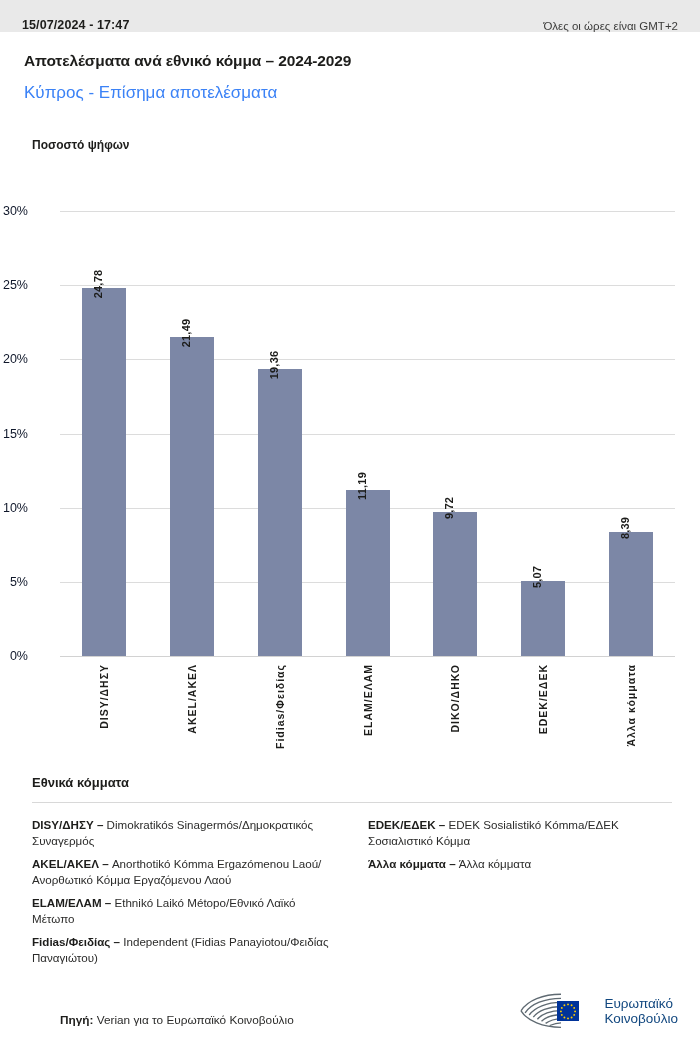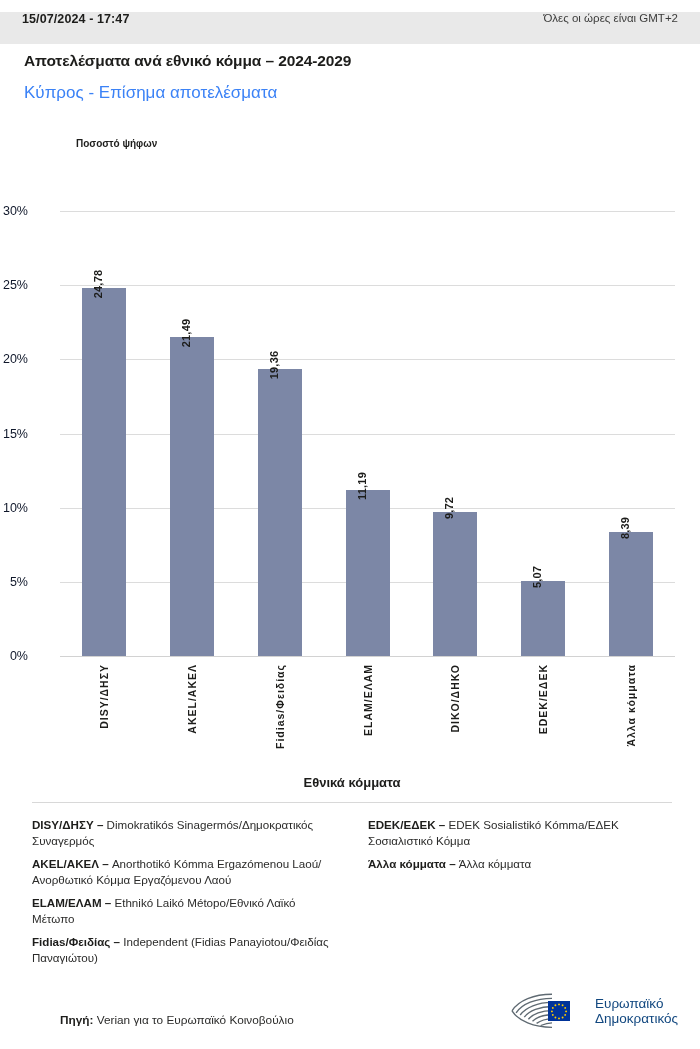--- a/index.html
+++ b/index.html
@@ -17,26 +17,26 @@
   .page {
     position: relative;
     width: 700px;
     height: 1049px;
     background: #ffffff;
   }
 
   
   .topbar {
     position: absolute;
-    top: 12px; left: 0;
+    top: 0; left: 0;
     width: 700px;
     height: 32px;
     background: #e9e9e9;
     display: flex;
-    align-items: flex-start;
+    align-items: flex-end;
     justify-content: space-between;
     padding: 0 22px;
     gap: 23px;
   }
   .topbar-date {
     font-size: 12.5px;
     font-weight: 700;
     letter-spacing: 0.1px;
     color: #1d1d1b;
     white-space: nowrap;
@@ -75,24 +75,23 @@
     position: absolute;
     top: 136px;
     left: 0;
     width: 700px;
     height: 636px;
   }
   .chart-caption {
     position: absolute;
     top: 2px;
     left: 32px;
-    font-size: 10px;
-    font-weight: 700;
-    color: #1d1d1b;
-    margin-left: 44px;
+    font-size: 12px;
+    font-weight: 700;
+    color: #1d1d1b;
   }
 
   
   .plot {
     position: absolute;
     left: 60px;
     top: 75px;
     width: 615px;
     height: 445px;
   }
@@ -166,21 +165,20 @@
   .legend-block {
     position: absolute;
     top: 775px;
     left: 32px;
     width: 640px;
   }
   .legend-title {
     font-size: 13px;
     font-weight: 700;
     color: #1d1d1b;
-    text-align: center;
   }
   .legend-rule {
     margin-top: 12px;
     height: 1px;
     background: #d8d8d8;
     width: 100%;
   }
   .legend-cols {
     margin-top: 14px;
     display: flex;
@@ -366,18 +364,18 @@
           <circle cx="51" cy="27.4" r="0.95"></circle>
           <circle cx="47.4" cy="26.5" r="0.95"></circle>
           <circle cx="44.8" cy="23.9" r="0.95"></circle>
           <circle cx="43.9" cy="20.4" r="0.95"></circle>
           <circle cx="44.8" cy="16.9" r="0.95"></circle>
           <circle cx="47.4" cy="14.3" r="0.95"></circle>
         </g>
       </svg>
       <div class="ep-wordmark">
         <div>Ευρωπαϊκό</div>
-        <div>Δημοκρατικός</div>
+        <div>Κοινοβούλιο</div>
       </div>
     </div>
   </div>
 
 </div>
 
 </body></html>

